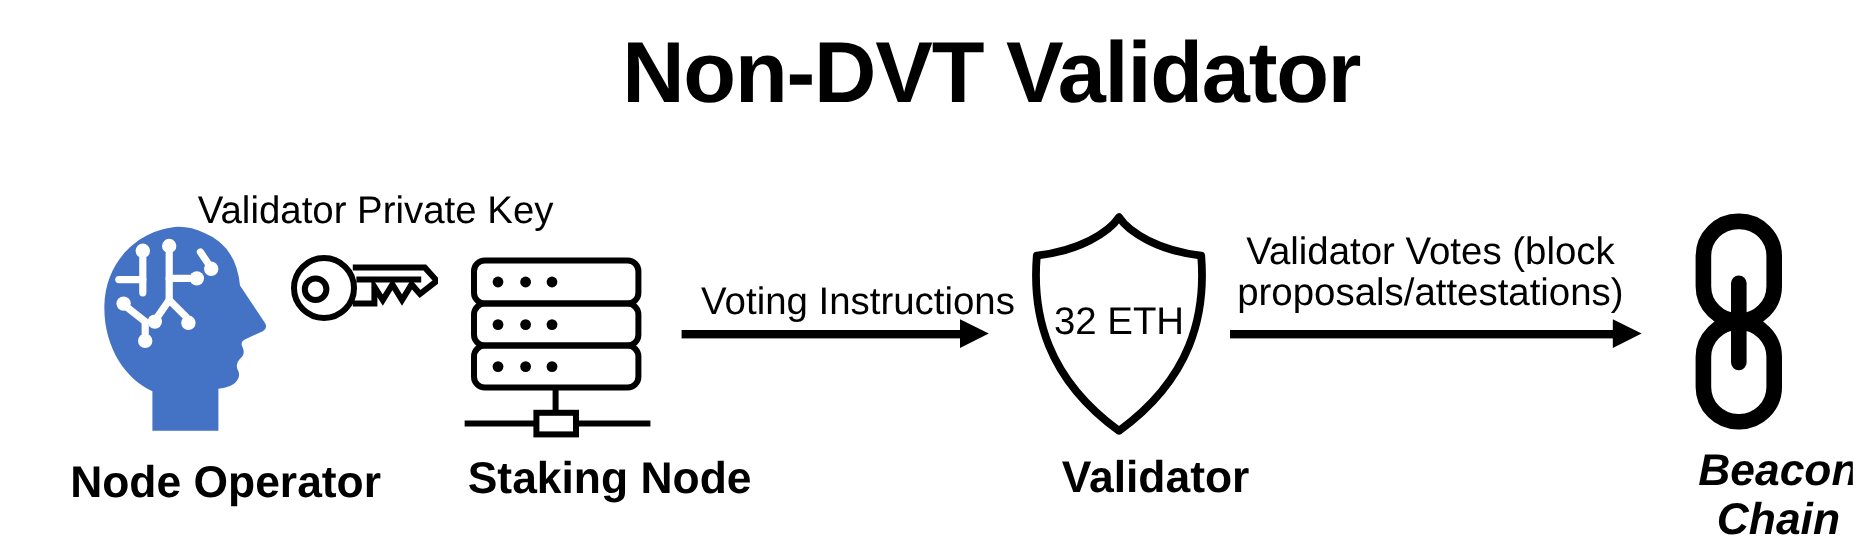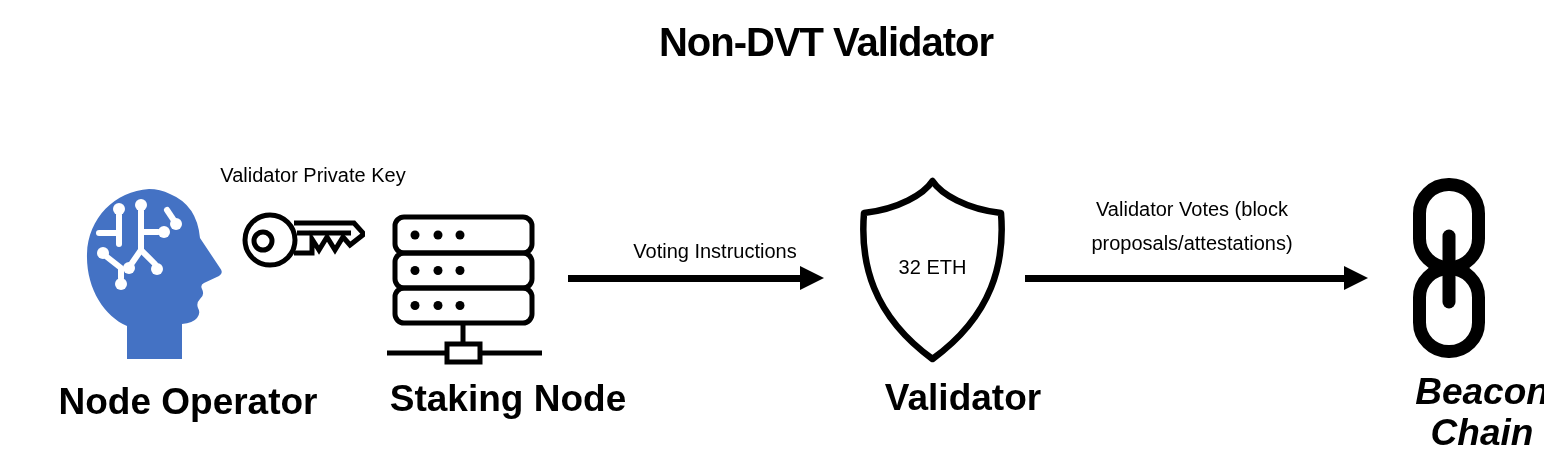--- a/index.html
+++ b/index.html
@@ -8,25 +8,25 @@
     width: 1544px; height: 464px;
     position: relative; overflow: hidden;
     font-family: "Liberation Sans", sans-serif;
     color: #000;
   }
   .abs { position: absolute; }
   .center-x { transform: translateX(-50%); }
 
   .diagram-title {
     top: 20px; left: 826px;
-    font-size: 40px; font-weight: bold; letter-spacing: -1px;
+    font-size: 72px; font-weight: bold; letter-spacing: -1px;
     white-space: nowrap;
   }
   .annotation {
-    font-size: 20px; line-height: 34px; text-align: center;
+    font-size: 32px; line-height: 34px; text-align: center;
     white-space: nowrap;
   }
   .annotation.wrap { white-space: normal; }
   .node-label {
     font-size: 37px; font-weight: bold; text-align: center;
     white-space: nowrap; line-height: 41px; margin-left: 32px;
   }
   .node-label.wrap { white-space: normal; font-style: italic; }
 
   .arrow-line { background: #000; height: 7px; top: 275px; }

